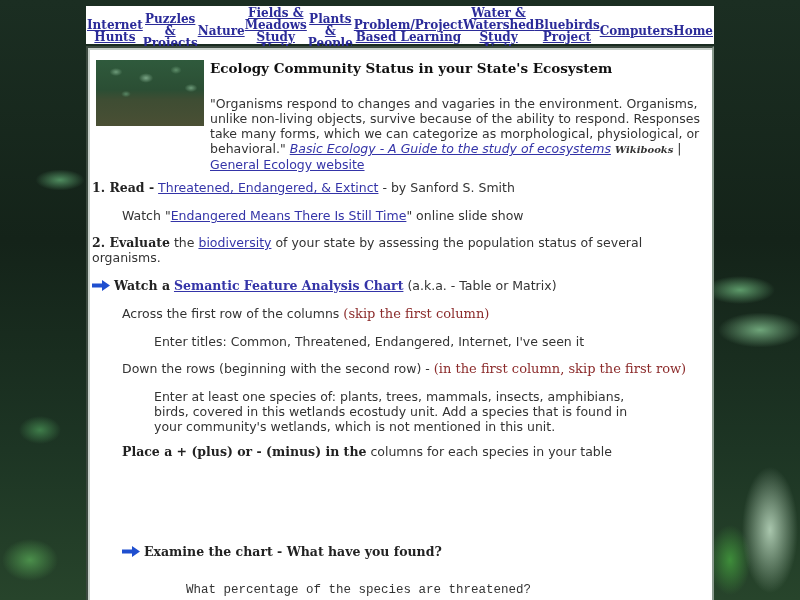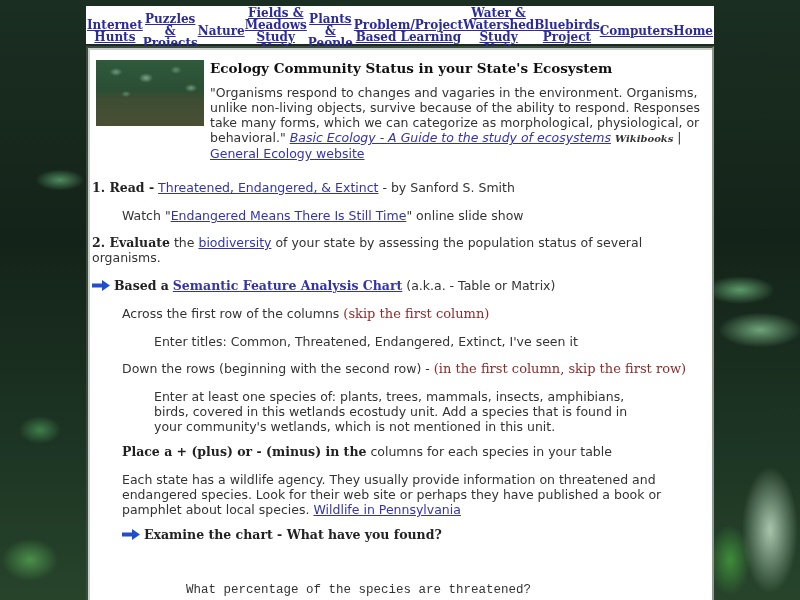--- a/index.html
+++ b/index.html
@@ -46,21 +46,21 @@
       background:
         radial-gradient(ellipse 8px 5px at 20px 12px, #6e9b7a 0%, rgba(110,155,122,0) 80%),
         radial-gradient(ellipse 9px 6px at 50px 18px, #7aa586 0%, rgba(122,165,134,0) 80%),
         radial-gradient(ellipse 7px 5px at 80px 10px, #5f8f6b 0%, rgba(95,143,107,0) 80%),
         radial-gradient(ellipse 8px 5px at 95px 28px, #6e9b7a 0%, rgba(110,155,122,0) 80%),
         radial-gradient(ellipse 6px 4px at 30px 34px, #5a8866 0%, rgba(90,136,102,0) 80%),
         linear-gradient(180deg, #2f5a3c 0%, #2b4e34 45%, #3e4d33 60%, #4a4f34 100%);
     }
     .title {
       font-family: "DejaVu Serif", serif; font-weight: bold; font-size: 13.5px;
-      color: #111; margin: 0 0 9px 0; line-height: 16px;
+      color: #111; margin: 0 0 20px 0; line-height: 16px;
     }
     .quote {
       font-family: "DejaVu Sans", sans-serif; font-size: 12.5px; line-height: 15px; color: #333;
     }
     a.lk { color: #3434a8; }
     a.it { font-style: italic; }
     .tiny { font-family: "DejaVu Serif", serif; font-size: 10px; font-style: italic; font-weight: bold; color: #333; }
     .p {
       font-family: "DejaVu Sans", sans-serif; font-size: 12.5px; line-height: 15px; color: #333;
       position: absolute; left: 0; width: 600px;
@@ -115,44 +115,40 @@
       <div class="p" style="top:175px; left:0;">
         <span class="b">2. Evaluate</span>
         <span>the</span>
         <a href="#" class="lk">biodiversity</a>
         <span>of your state by assessing the population status of several organisms.</span>
       </div>
 
       <div class="p" style="top:218px; left:0;">
         <svg class="arrow" viewBox="0 0 18 11">
             <path d="M0 3.5 H10 V0 L18 5.5 L10 11 V7.5 H0 Z" fill="#1f4fcf"></path>
-          </svg><span class="b">Based a</span>
+          </svg><span class="b">Watch a</span>
         <a href="#" class="lk b" style="color:#3434a8;">Semantic Feature Analysis Chart</a>
         <span>(a.k.a. - Table or Matrix)</span>
       </div>
       <div class="p" style="top:246px; left:30px;">
         <span>Across the first row of the columns</span>
         <span class="red">(skip the first column)</span>
       </div>
-      <div class="p" style="top:274px; left:62px;">Enter titles: Common, Threatened, Endangered, Extinct, I've seen it</div>
+      <div class="p" style="top:274px; left:62px;">Enter titles: Common, Threatened, Endangered, Internet, I've seen it</div>
       <div class="p" style="top:329px; left:62px; width:500px;">Enter at least one species of: plants, trees, mammals, insects, amphibians, birds, covered in this wetlands ecostudy unit. Add a species that is found in your community's wetlands, which is not mentioned in this unit.</div>
       <div class="p" style="top:301px; left:30px;">
         <span>Down the rows (beginning with the second row) -</span>
         <span class="red">(in the first column, skip the first row)</span>
       </div>
       <div class="p" style="top:384px; left:30px;">
         <span class="b">Place a + (plus) or - (minus) in the</span>
         <span>columns for each species in your table</span>
       </div>
-      <div class="p" style="top:412px; left:30px; width:555px;">
-        <span>Each state has a wildlife agency. They usually provide information on threatened and endangered species. Look for their web site or perhaps they have published a book or pamphlet about local species.</span>
-        <a href="#" class="lk">Wildlife in Pennsylvania</a>
-      </div>
 
-      <div class="p" style="top:467px; left:30px;">
+      <div class="p" style="top:484px; left:30px;">
         <svg class="arrow" viewBox="0 0 18 11">
             <path d="M0 3.5 H10 V0 L18 5.5 L10 11 V7.5 H0 Z" fill="#1f4fcf"></path>
           </svg><span class="b">Examine the chart - What have you found?</span>
       </div>
       <div class="p" style="top:523px; left:94px;font-family:Liberation Mono, monospace;">What percentage of the species are threatened?</div>
     </div>
   </div>
 </div>
 
 </body></html>

